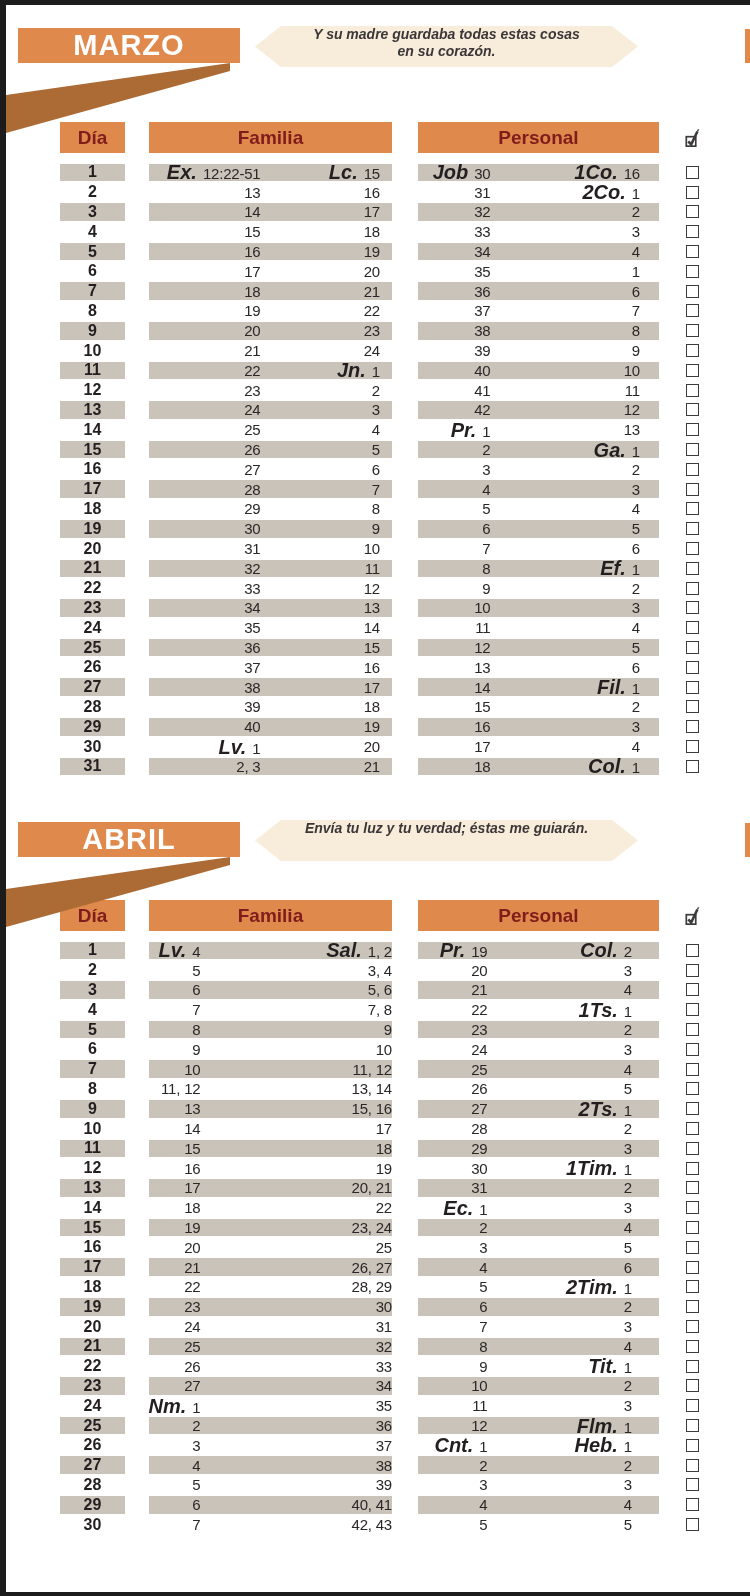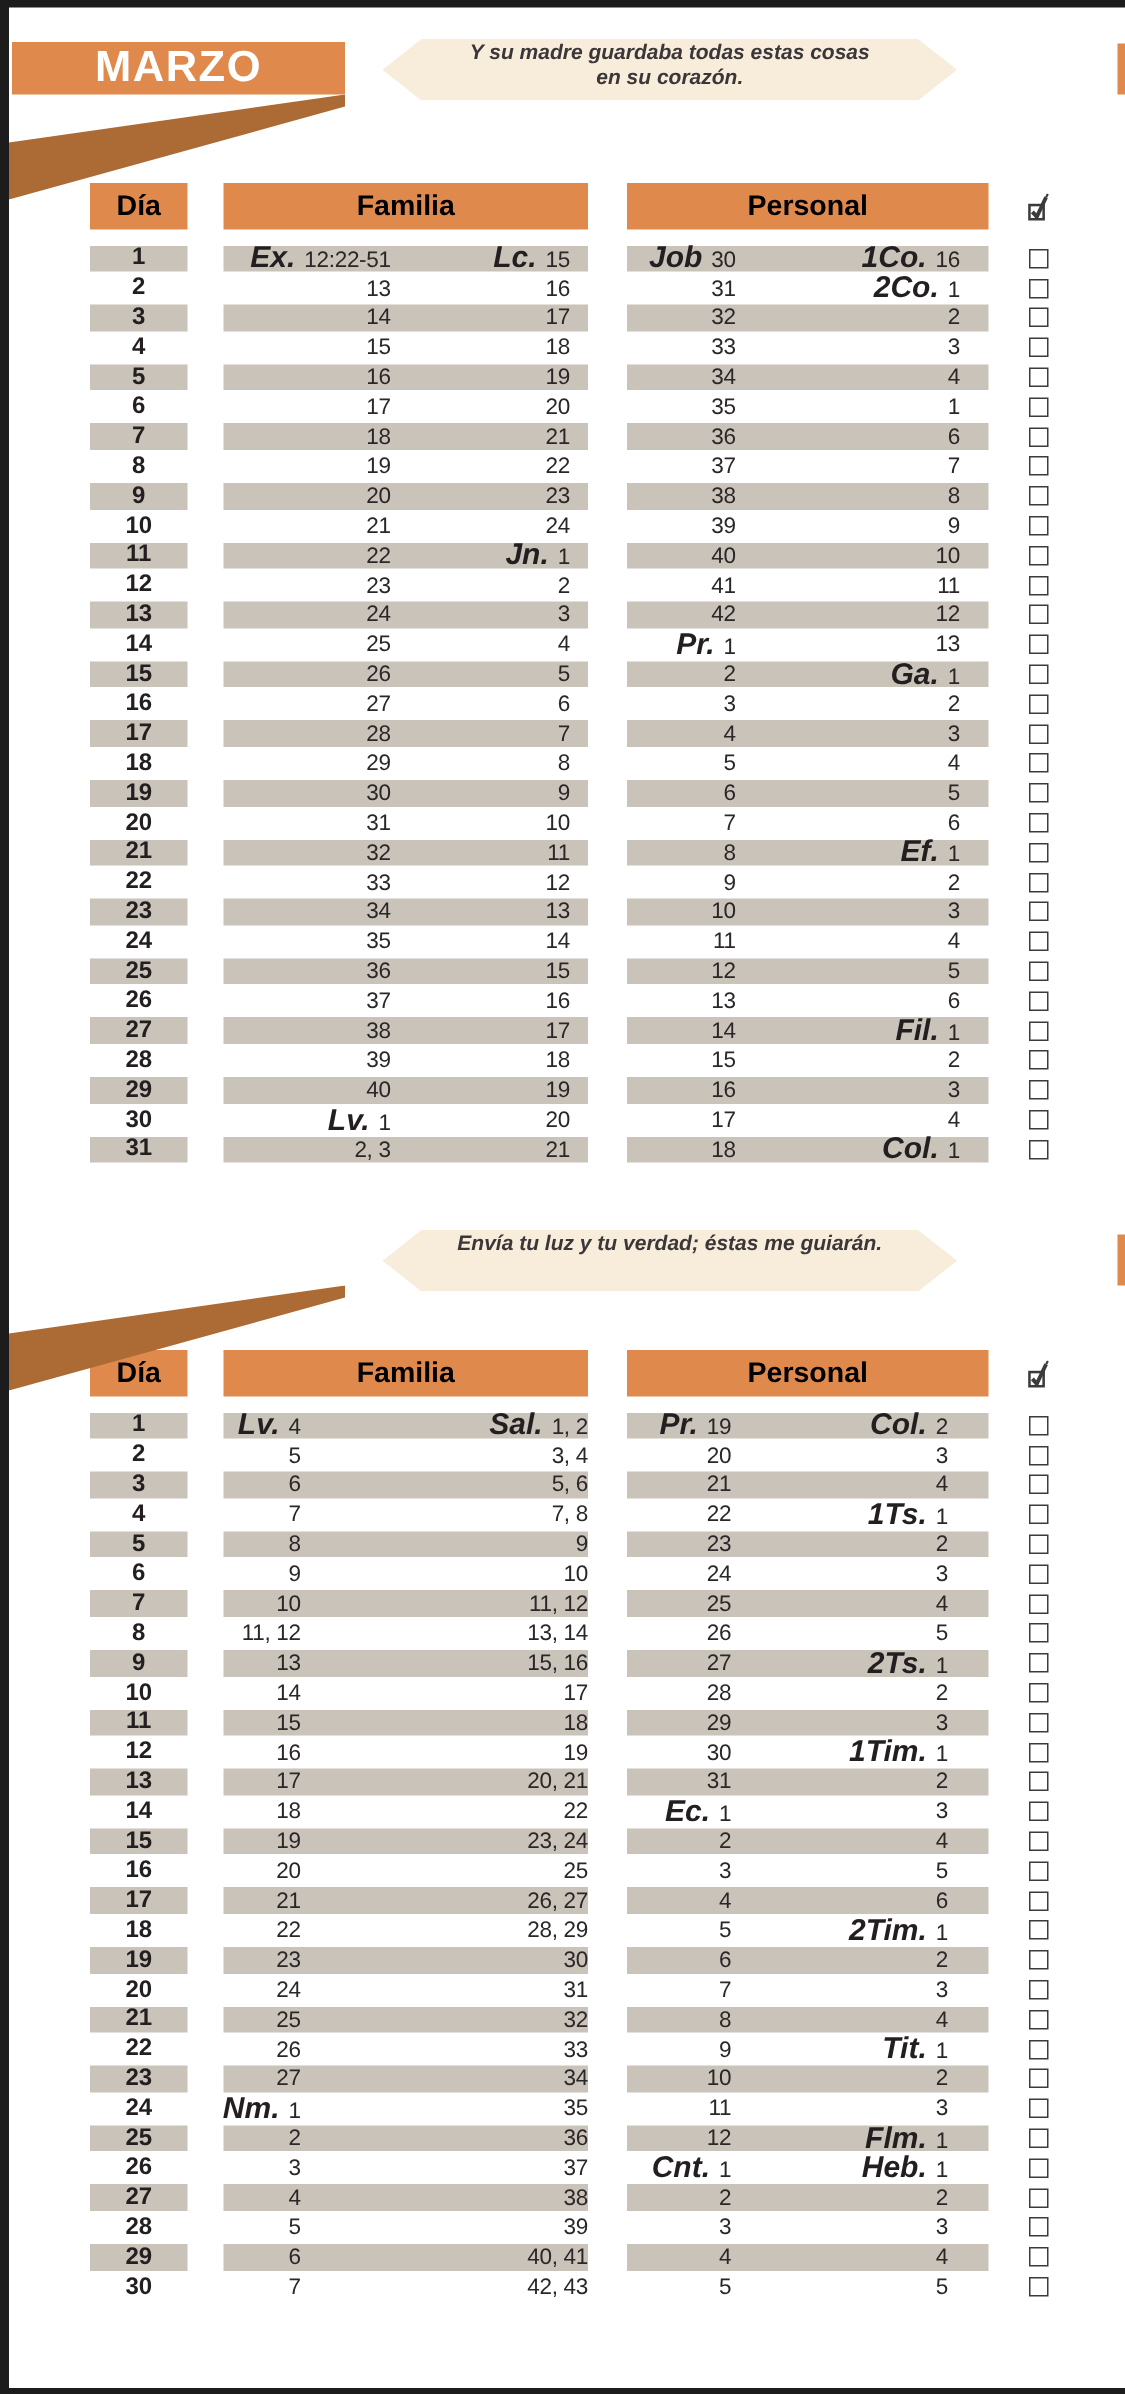--- a/index.html
+++ b/index.html
@@ -12,39 +12,39 @@
   .frame{position:absolute; background:var(--frame);}
   .frame-left{left:0; top:0; width:6px; height:1596px;}
   .frame-top{left:0; top:0; width:750px; height:5px;}
   .frame-bottom{left:0; top:1592px; width:750px; height:4px;}
 
   
   .month-hdr{position:absolute; left:6px; right:0; height:140px;}
   #mh-marzo{top:28px;} #mh-abril{top:822px;}
   .fold{position:absolute; left:0; top:35px; width:224px; height:70px; z-index:1;}
   .banner{
-    position:absolute; left:2px; top:0; width:222px; height:35px; z-index:2;
+    position:absolute; left:12px; top:0; width:222px; height:35px; z-index:2;
     background:var(--orange); display:flex; align-items:center; justify-content:center;
   }
   .month-title{color:#fff; font-size:29px; font-weight:700; letter-spacing:1px; line-height:35px;}
   .quote{
     position:absolute; left:249px; top:-2px; width:383px; height:41px; z-index:2;
     background:var(--cream);
     clip-path:polygon(26px 0, calc(100% - 26px) 0, 100% 50%, calc(100% - 26px) 100%, 26px 100%, 0 50%);
     display:flex; flex-direction:column; align-items:center; justify-content:flex-start;
   }
   .quote-line{font-style:italic; font-weight:700; font-size:14px; line-height:16.5px; color:#3b3739; text-align:center;}
   .quote-line:empty{display:none;}
   .sliver{position:absolute; left:739px; top:1px; width:5px; height:34px; background:var(--orange); z-index:2;}
 
   
   .tbl{position:absolute; left:60px; width:640px;}
   #tb-marzo{top:122px;} #tb-abril{top:900px;}
   .thead{display:flex; height:31px; margin-bottom:9.5px;}
-  .th{background:var(--orange); color:#000000; font-weight:700; font-size:19px;
+  .th{background:var(--orange); color:#7f1d1d; font-weight:700; font-size:19px;
       display:flex; align-items:center; justify-content:center;}
   .th-day{width:65px;}
   .th-fam{margin-left:24px; width:243px;}
   .th-per{margin-left:26px; width:241px;}
   .th-chk{margin-left:26px; width:15px; background:transparent; overflow:visible;
       display:flex; align-items:flex-end; justify-content:center;}
 
   .trow{display:flex; height:19.8px; align-items:center;}
   .bar{height:17.6px; box-sizing:border-box;}
   .trow:nth-child(odd) .bar{background:var(--tan);}
@@ -858,20 +858,23 @@
             <span class="chk"></span>
           </div>
         </div>
       </div>
   </section>
 
   <section class="month-hdr" id="mh-abril">
     <svg class="fold" viewBox="0 0 224 70" preserveAspectRatio="none">
       <polygon points="0,32 224,0 224,8 0,70" fill="var(--fold)"></polygon>
     </svg>
+    <div class="banner">
+      <span class="month-title">ABRIL</span>
+    </div>
     <div class="quote">
       <span class="quote-line">Envía tu luz y tu verdad; éstas me guiarán.</span>
 
     </div>
     <div class="sliver"></div>
   </section>
 
   <section class="tbl" id="tb-abril">
     <div class="thead">
       <div class="th th-day">Día</div>

